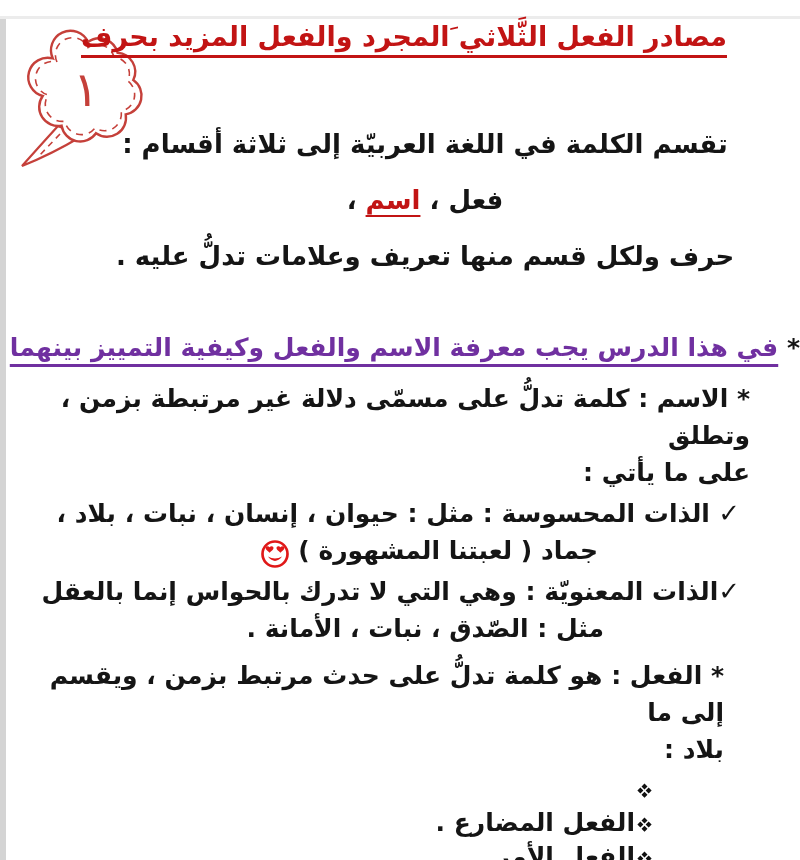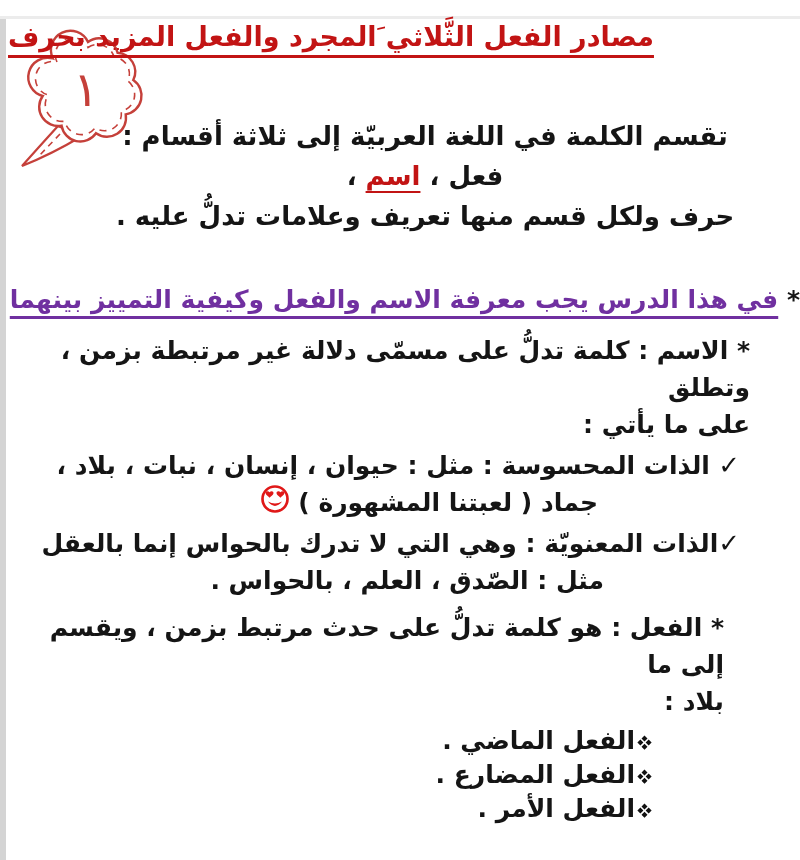--- a/index.html
+++ b/index.html
@@ -31,35 +31,35 @@
   .cloud-badge{
     position:absolute;left:8px;top:0;width:152px;height:158px;
   }
   .content{position:relative;padding-top:0;}
   .doc-title{
     margin-top:16px;
     padding-left:8px;
     text-align:left;       
     direction:rtl;
   }
-  .doc-title{text-align:left;padding-right:0;}
+  .doc-title{text-align:center;padding-right:0;}
   .doc-title span{
     color:var(--title-red);
     font-weight:bold;font-size:27px;line-height:42px;
     text-decoration:underline;
     text-decoration-thickness:3px;
     text-underline-offset:9px;
     text-decoration-color:var(--title-red);
   }
   .para{font-weight:bold;font-size:25px;line-height:37px;}
   .intro{
     margin-top:58px;
     padding-right:60px;padding-left:110px;
     text-align:center;
-    font-size:26px;line-height:40px;font-weight:bold;
+    font-size:26px;line-height:56px;font-weight:bold;
   }
   .keyword{
     color:var(--keyword-red);
     text-decoration:underline;
     text-decoration-thickness:2px;
     text-underline-offset:6px;
     text-decoration-color:var(--keyword-red);
   }
   .lesson-goal{
     margin-top:44px;
@@ -70,21 +70,21 @@
     color:var(--heading-purple);
     text-decoration:underline;
     text-decoration-thickness:2.5px;
     text-underline-offset:8px;
     text-decoration-color:var(--heading-purple);
   }
   .noun-def{margin-top:12px;padding-right:50px;text-align:right;padding-left:36px;}
   .check-items{padding-right:60px;text-align:right;}
   .check-item{margin-top:4px;}
   .check-mark{font-weight:normal;font-size:26px;letter-spacing:2px;}
-  .sensed-line2{padding-right:142px;display:flex;flex-direction:row;justify-content:flex-start;align-items:flex-start;gap:8px;}
+  .sensed-line2{padding-right:142px;display:flex;flex-direction:row;justify-content:flex-start;align-items:flex-end;gap:8px;}
   .abstract-line2{padding-right:136px;}
   .verb-def{margin-top:10px;padding-right:76px;text-align:right;}
   .verb-list{margin-top:4px;padding-right:148px;list-style:none;text-align:right;}
   .verb-list li{font-weight:bold;font-size:25px;line-height:34px;}
   .diamond-bullet{display:inline-block;width:15px;height:15px;margin-left:2px;vertical-align:-1px;}
   .emoji{width:30px;height:30px;flex:0 0 auto;}
 </style>
 </head>
 <body>
 
@@ -148,34 +148,34 @@
             <circle cx="18" cy="18" r="15" fill="#ffffff" stroke="var(--emoji-red)" stroke-width="3.2"></circle>
             <path d="M11.5 10 C 10 7.6, 6.4 8.4, 6.8 11.2 C 7.1 13.2, 9.6 14.8, 11.5 16.4 C 13.4 14.8, 15.9 13.2, 16.2 11.2 C 16.6 8.4, 13 7.6, 11.5 10 Z" fill="var(--emoji-red)"></path>
             <path d="M24.5 10 C 23 7.6, 19.4 8.4, 19.8 11.2 C 20.1 13.2, 22.6 14.8, 24.5 16.4 C 26.4 14.8, 28.9 13.2, 29.2 11.2 C 29.6 8.4, 26 7.6, 24.5 10 Z" fill="var(--emoji-red)"></path>
             <path d="M9.5 21 Q 18 31.5 26.5 21 Q 18 25.5 9.5 21 Z" fill="var(--emoji-red)"></path>
           </svg>
         </div>
       </div>
 
       <div class="para check-item">
         <div><span class="check-mark">✓</span><span>الذات المعنويّة : وهي التي لا تدرك بالحواس إنما بالعقل</span></div>
-        <div class="abstract-line2">مثل : الصّدق ، العلم ، بالحواس .</div>
+        <div class="abstract-line2">مثل : الصّدق ، نبات ، الأمانة .</div>
       </div>
     </div>
 
     <div class="para verb-def">
       <div>* الفعل : هو كلمة تدلُّ على حدث مرتبط بزمن ، ويقسم إلى ما</div>
       <div>بلاد :</div>
     </div>
 
     <ul class="verb-list">
       <li>
         <svg class="diamond-bullet" viewBox="0 0 16 16">
             <path fill="#111" d="M8 .4 11.2 3.6 8 6.8 4.8 3.6Z M.4 8 3.6 4.8 6.8 8 3.6 11.2Z M9.2 8 12.4 4.8 15.6 8 12.4 11.2Z M8 9.2 11.2 12.4 8 15.6 4.8 12.4Z"></path>
-          </svg><span>الفعل الماضي .</span>
+          </svg>
       </li>
       <li>
         <svg class="diamond-bullet" viewBox="0 0 16 16">
             <path fill="#111" d="M8 .4 11.2 3.6 8 6.8 4.8 3.6Z M.4 8 3.6 4.8 6.8 8 3.6 11.2Z M9.2 8 12.4 4.8 15.6 8 12.4 11.2Z M8 9.2 11.2 12.4 8 15.6 4.8 12.4Z"></path>
           </svg><span>الفعل المضارع .</span>
       </li>
       <li>
         <svg class="diamond-bullet" viewBox="0 0 16 16">
             <path fill="#111" d="M8 .4 11.2 3.6 8 6.8 4.8 3.6Z M.4 8 3.6 4.8 6.8 8 3.6 11.2Z M9.2 8 12.4 4.8 15.6 8 12.4 11.2Z M8 9.2 11.2 12.4 8 15.6 4.8 12.4Z"></path>
           </svg><span>الفعل الأمر .</span>

